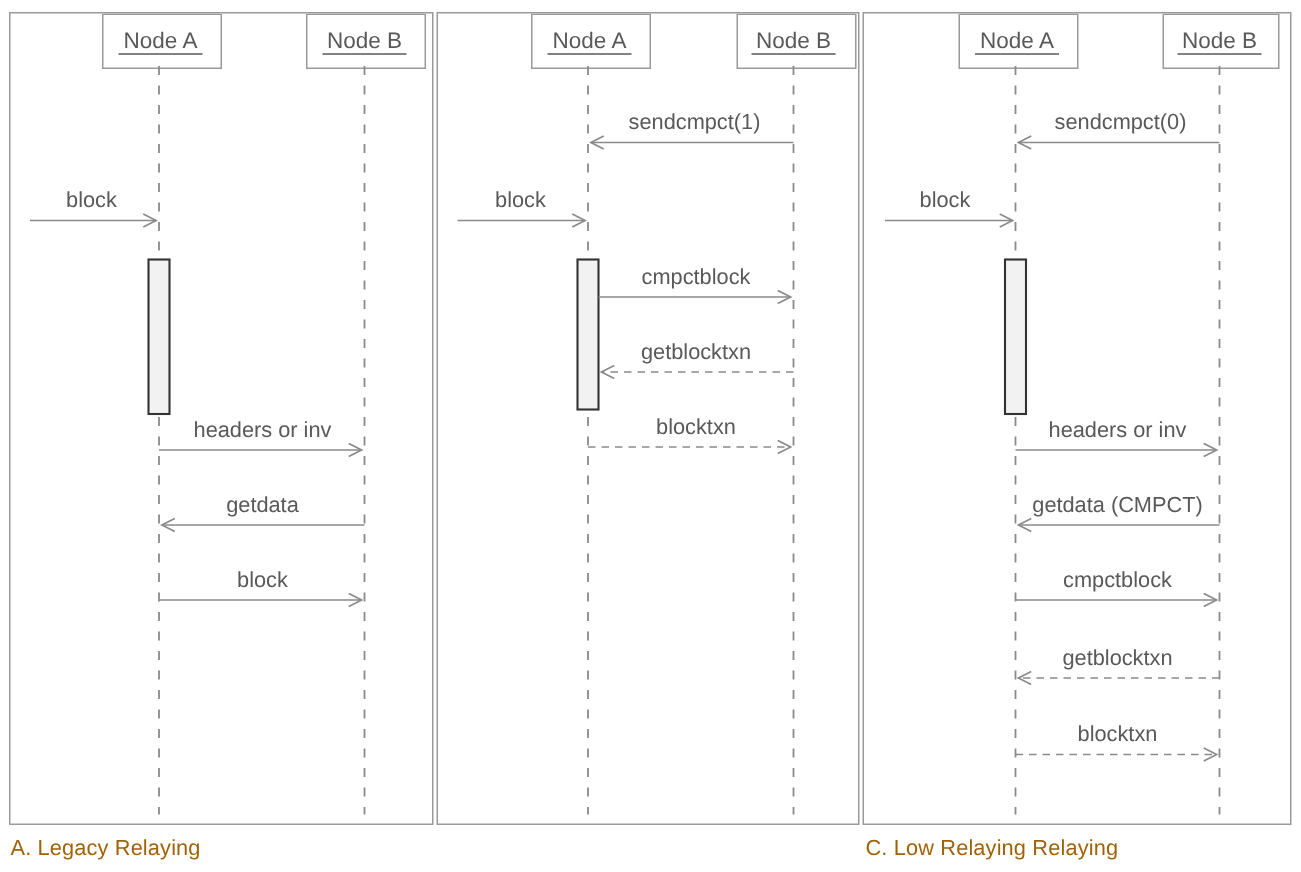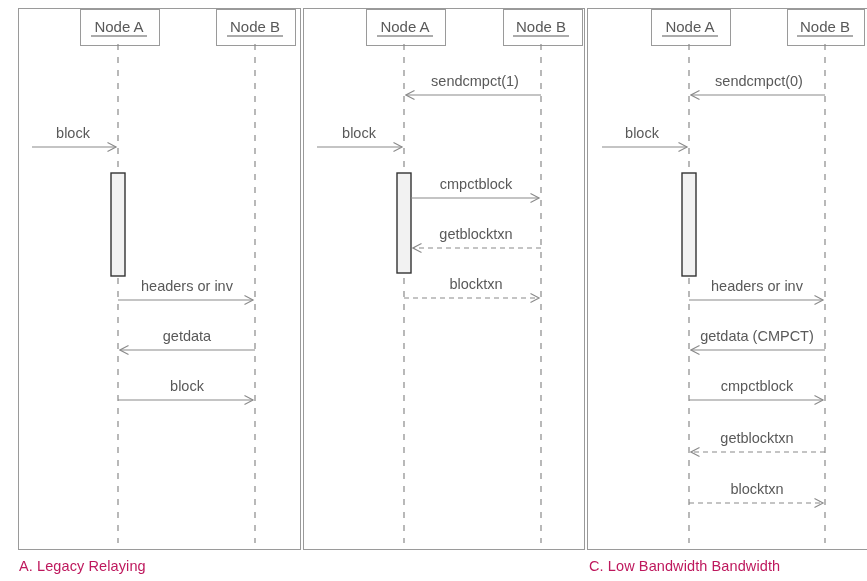--- a/index.html
+++ b/index.html
@@ -4,23 +4,23 @@
 <style>
   html,body{margin:0;padding:0;}
   body{
     width:867px;height:581px;
     background:#ffffff;
     font-family:"Liberation Sans", sans-serif;
     color:#595959;
     overflow:hidden;
     position:relative;
   }
-  .canvas{position:absolute;left:12px;top:0;width:730px;height:581px;}
+  .canvas{position:absolute;left:0;top:0;width:730px;height:581px;}
   .panel{position:absolute;top:8px;height:542px;border:1px solid #9a9a9a;box-sizing:border-box;}
-  .caption{position:absolute;font-size:14.5px;color:#be185d;white-space:nowrap;letter-spacing:.1px;}
+  .caption{position:absolute;font-size:14.5px;color:#a16207;white-space:nowrap;letter-spacing:.1px;}
   svg{position:absolute;left:0;top:0;overflow:visible;}
   .lbl{font-family:"Liberation Sans", sans-serif;font-size:14.5px;fill:#595959;}
   .nodelbl{font-family:"Liberation Sans", sans-serif;font-size:15px;fill:#595959;}
 </style>
 </head>
 <body>
 
 <div class="canvas">
 
   <div class="panel" style="left:6px;width:283px;"></div>
@@ -117,15 +117,15 @@
     <line x1="677" y1="400" x2="811" y2="400" stroke="#8a8a8a" stroke-width="1.1" marker-end="url(#arrowOpen)"></line>
 
     <text class="lbl" x="745" y="443" text-anchor="middle">getblocktxn</text>
     <line x1="813" y1="452" x2="679" y2="452" stroke="#8a8a8a" stroke-width="1.1" stroke-dasharray="5,4" marker-end="url(#arrowOpen)"></line>
 
     <text class="lbl" x="745" y="494" text-anchor="middle">blocktxn</text>
     <line x1="677" y1="503" x2="811" y2="503" stroke="#8a8a8a" stroke-width="1.1" stroke-dasharray="5,4" marker-end="url(#arrowOpen)"></line>
   </svg>
 
   <div class="caption" style="left:7px;top:558px;">A. Legacy Relaying</div>
-  <div class="caption" style="left:577px;top:558px;">C. Low Bandwidth Bandwidth</div>
+  <div class="caption" style="left:577px;top:558px;">C. Low Relaying Relaying</div>
 
 </div>
 
 </body></html>

